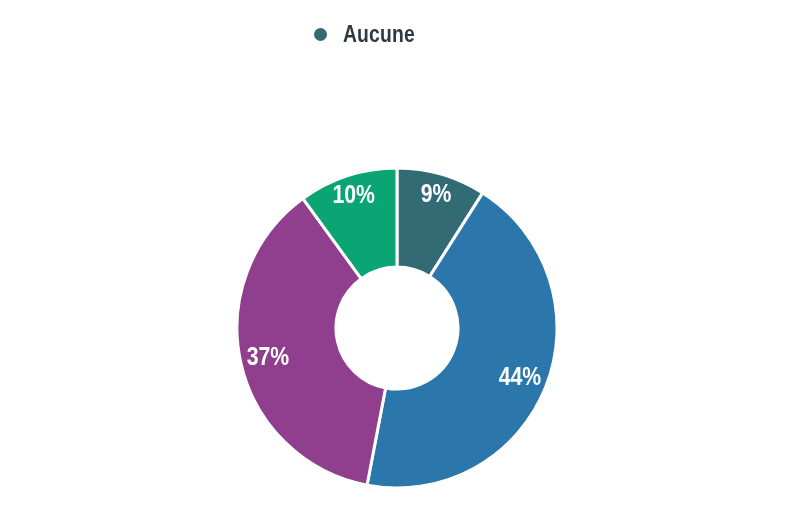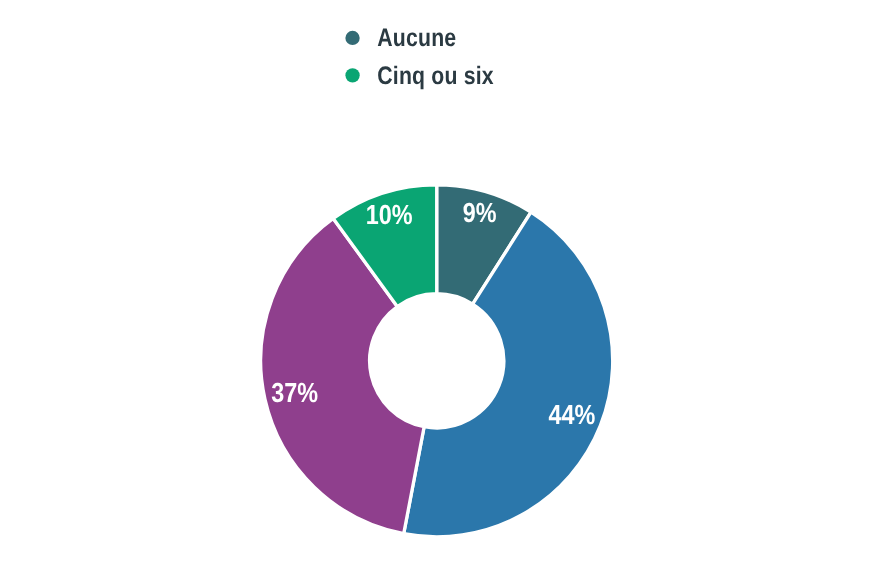--- a/index.html
+++ b/index.html
@@ -73,24 +73,20 @@
 </head>
 <body>
 
 <div id="stage">
 
   <div id="legend">
     <div class="legend-row">
       <span class="legend-dot" style="background: rgb(51, 107, 117);"></span>
       <span class="legend-label">Aucune</span>
     </div>
-    <div class="legend-row">
-      <span class="legend-dot" style="background: rgb(10, 165, 115);"></span>
-      <span class="legend-label">Cinq ou six</span>
-    </div>
   </div>
 
   <div id="donut-wrap">
     <svg id="donut-svg" width="793" height="528" viewBox="0 0 793 528">
       <g id="slices-group">
           <path d="M 397 168 A 160 160 0 0 1 482.73228719663945 192.90753191967758 L 429.6854344937188 276.4959965443771 A 61 61 0 0 0 397 267 Z" fill="#336b75" stroke="#ffffff" stroke-width="3" stroke-linejoin="round"></path>
           <path d="M 482.73228719663945 192.90753191967758 A 160 160 0 0 1 367.018989666284 485.1659601165902 L 385.5697398102708 387.91952229445 A 61 61 0 0 0 429.6854344937188 276.4959965443771 Z" fill="#2b77ab" stroke="#ffffff" stroke-width="3" stroke-linejoin="round"></path>
           <path d="M 367.018989666284 485.1659601165902 A 160 160 0 0 1 302.95435963320426 198.55728090000844 L 361.14509961015915 278.6499633431282 A 61 61 0 0 0 385.5697398102708 387.91952229445 Z" fill="#8f3f8d" stroke="#ffffff" stroke-width="3" stroke-linejoin="round"></path>
           <path d="M 302.95435963320426 198.55728090000844 A 160 160 0 0 1 396.99999999999994 168 L 397 267 A 61 61 0 0 0 361.14509961015915 278.6499633431282 Z" fill="#0aa573" stroke="#ffffff" stroke-width="3" stroke-linejoin="round"></path>
         </g>

